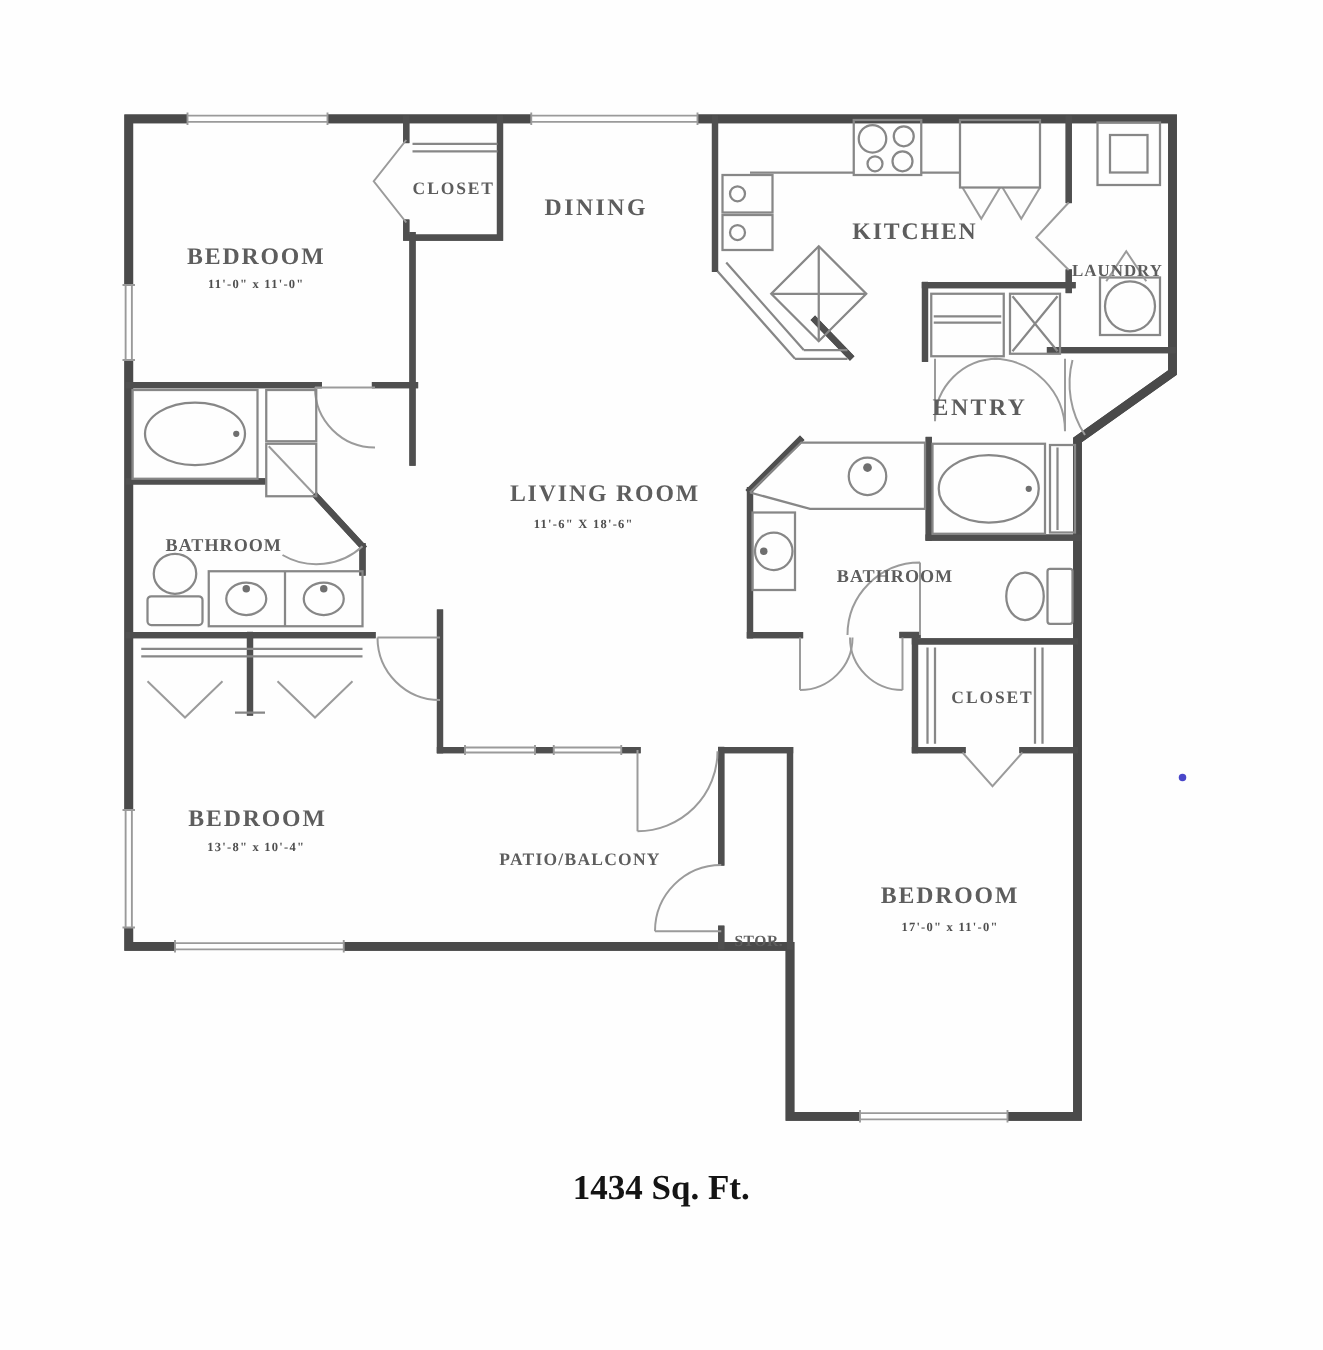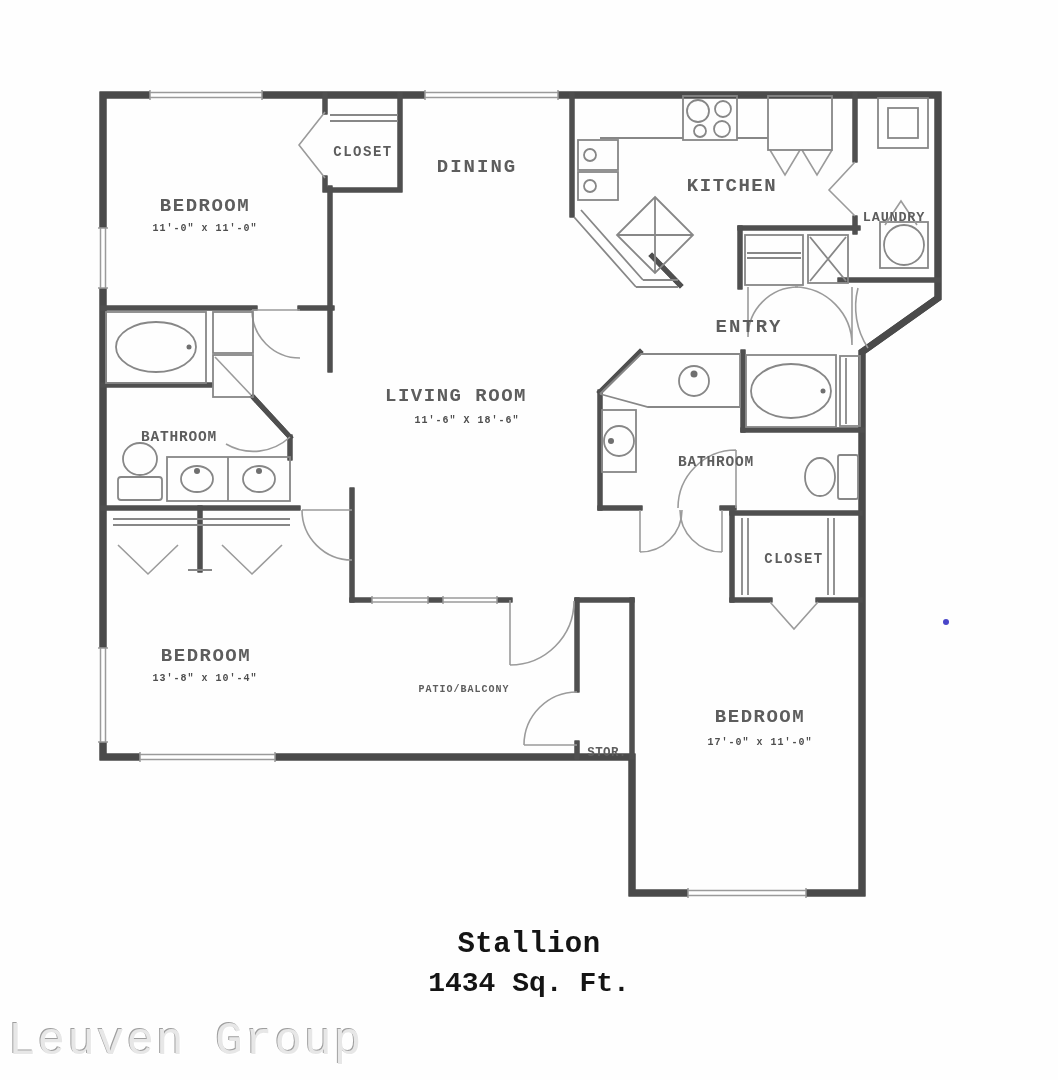--- a/index.html
+++ b/index.html
@@ -1,17 +1,17 @@
 <!DOCTYPE html>
 <html><head>
 <meta charset="utf-8">
 <style>
   html,body{margin:0;padding:0;background:#ffffff;}
   #canvas{position:relative;width:1058px;height:1080px;background:#fefefe;overflow:hidden;
-          font-family:Liberation Mono, monospace;}
+          font-family:Liberation Serif, serif;}
   #plan-svg{position:absolute;left:0;top:0;}
   
   .wo{stroke:#4a4a4a;stroke-width:7;fill:none;stroke-linejoin:miter;}
   .woc{stroke:#ffffff;stroke-width:2.4;fill:none;stroke-linejoin:miter;}
   .iw{stroke:#4f4f4f;stroke-width:5;fill:none;stroke-linecap:square;}
   .iwc{stroke:#ffffff;stroke-width:1.6;fill:none;stroke-linecap:butt;}
   .f{stroke:#878787;stroke-width:1.8;fill:none;}
   .fd{fill:#6f6f6f;stroke:none;}
   .d{stroke:#9b9b9b;stroke-width:1.6;fill:none;}
   .win{stroke:#9a9a9a;stroke-width:1.5;fill:none;}
@@ -278,38 +278,36 @@
   </svg>
 
   <div class="room-label" style="left:363px;top:152px;font-size:14px;">CLOSET</div>
 
   <div class="room-label" style="left:205px;top:206px;">BEDROOM</div>
   <div class="room-dims" style="left:205px;top:228px;">11'-0" x 11'-0"</div>
 
   <div class="room-label" style="left:477px;top:167px;letter-spacing:2px;">DINING</div>
   <div class="room-label" style="left:732px;top:186px;">KITCHEN</div>
   <div class="room-label sm" style="left:894px;top:189px;margin-top:28px;">LAUNDRY</div>
-  <div class="room-label" style="left:749px;top:327px;letter-spacing:2px;">ENTRY</div>
-
-  <div class="room-label" style="left:456px;top:396px;">LIVING ROOM</div>
+  <div class="room-label" style="left:784px;top:327px;letter-spacing:2px;">ENTRY</div>
+
+  <div class="room-label" style="left:484px;top:396px;">LIVING ROOM</div>
   <div class="room-dims" style="left:467px;top:420px;">11'-6" X 18'-6"</div>
 
   <div class="room-label sm" style="left:179px;top:437px;font-size:14.5px;">BATHROOM</div>
   <div class="room-label sm" style="left:716px;top:462px;font-size:14.5px;">BATHROOM</div>
   <div class="room-label" style="left:794px;top:559px;font-size:14px;">CLOSET</div>
 
   <div class="room-label" style="left:206px;top:656px;">BEDROOM</div>
   <div class="room-dims" style="left:205px;top:678px;">13'-8" x 10'-4"</div>
 
-  <div class="room-label" style="left:464px;top:689px;letter-spacing:1px;font-size:10px;">PATIO/BALCONY</div>
+  <div class="room-label" style="left:464px;top:689px;letter-spacing:1px;font-size:14px;">PATIO/BALCONY</div>
   <div class="room-label xs" style="left:607px;top:708px;margin-top:45px;">STOR.</div>
 
   <div class="room-label" style="left:760px;top:717px;">BEDROOM</div>
   <div class="room-dims" style="left:760px;top:742px;">17'-0" x 11'-0"</div>
 
   <div id="title-block">
-    <div id="plan-title">Stallion</div>
     <div id="plan-area">1434 Sq. Ft.</div>
   </div>
 
-  <div id="watermark">Leuven Group</div>
 
 </div>
 
 </body></html>

